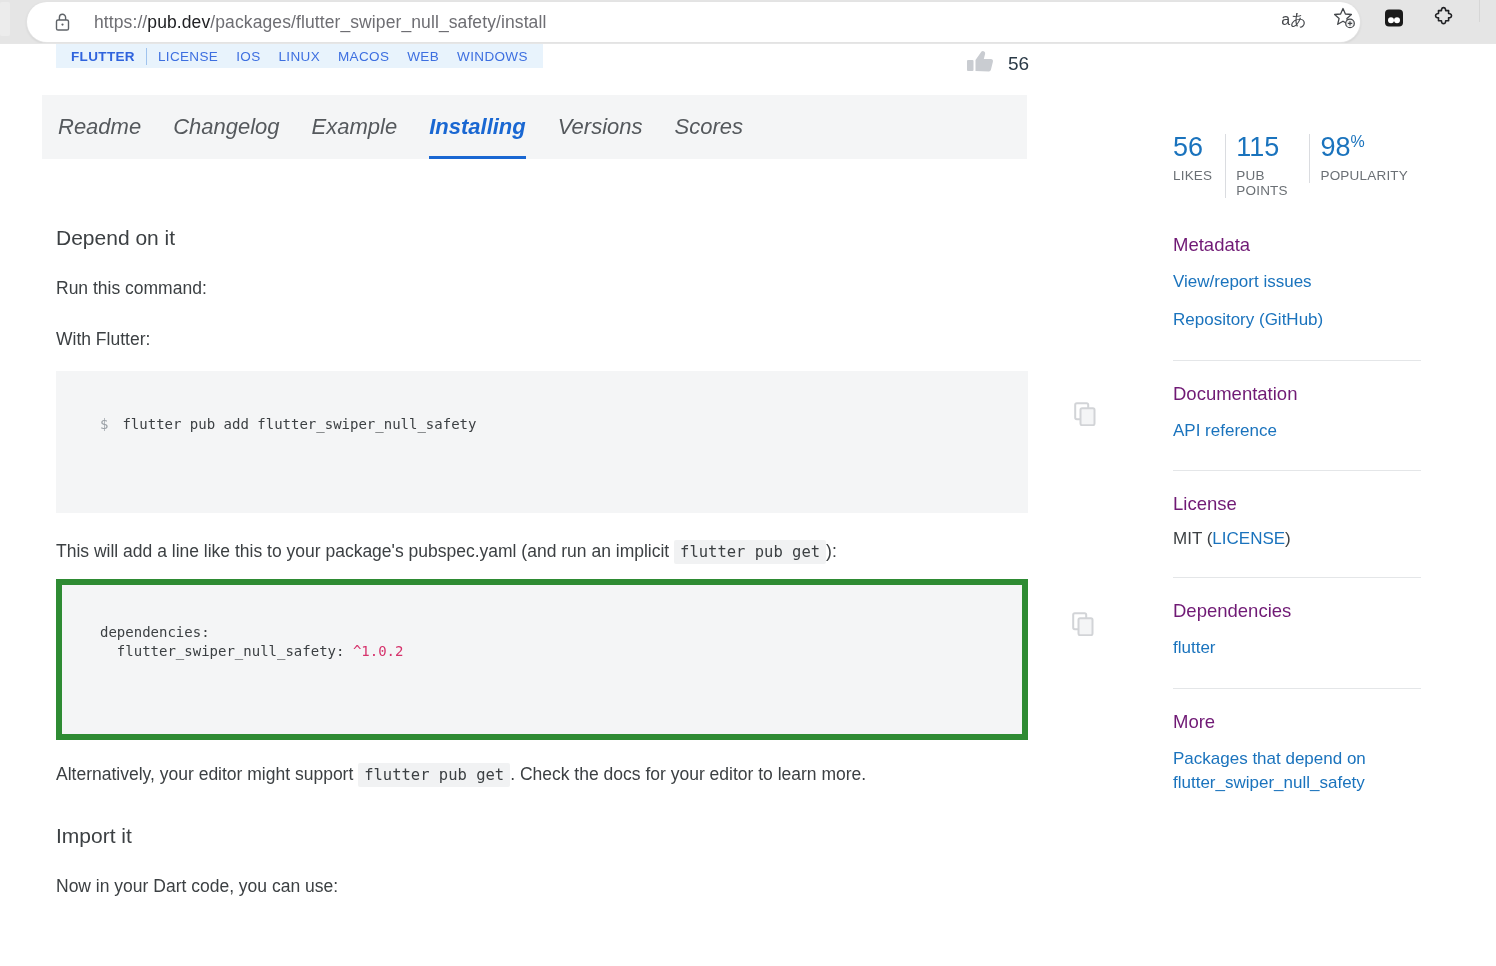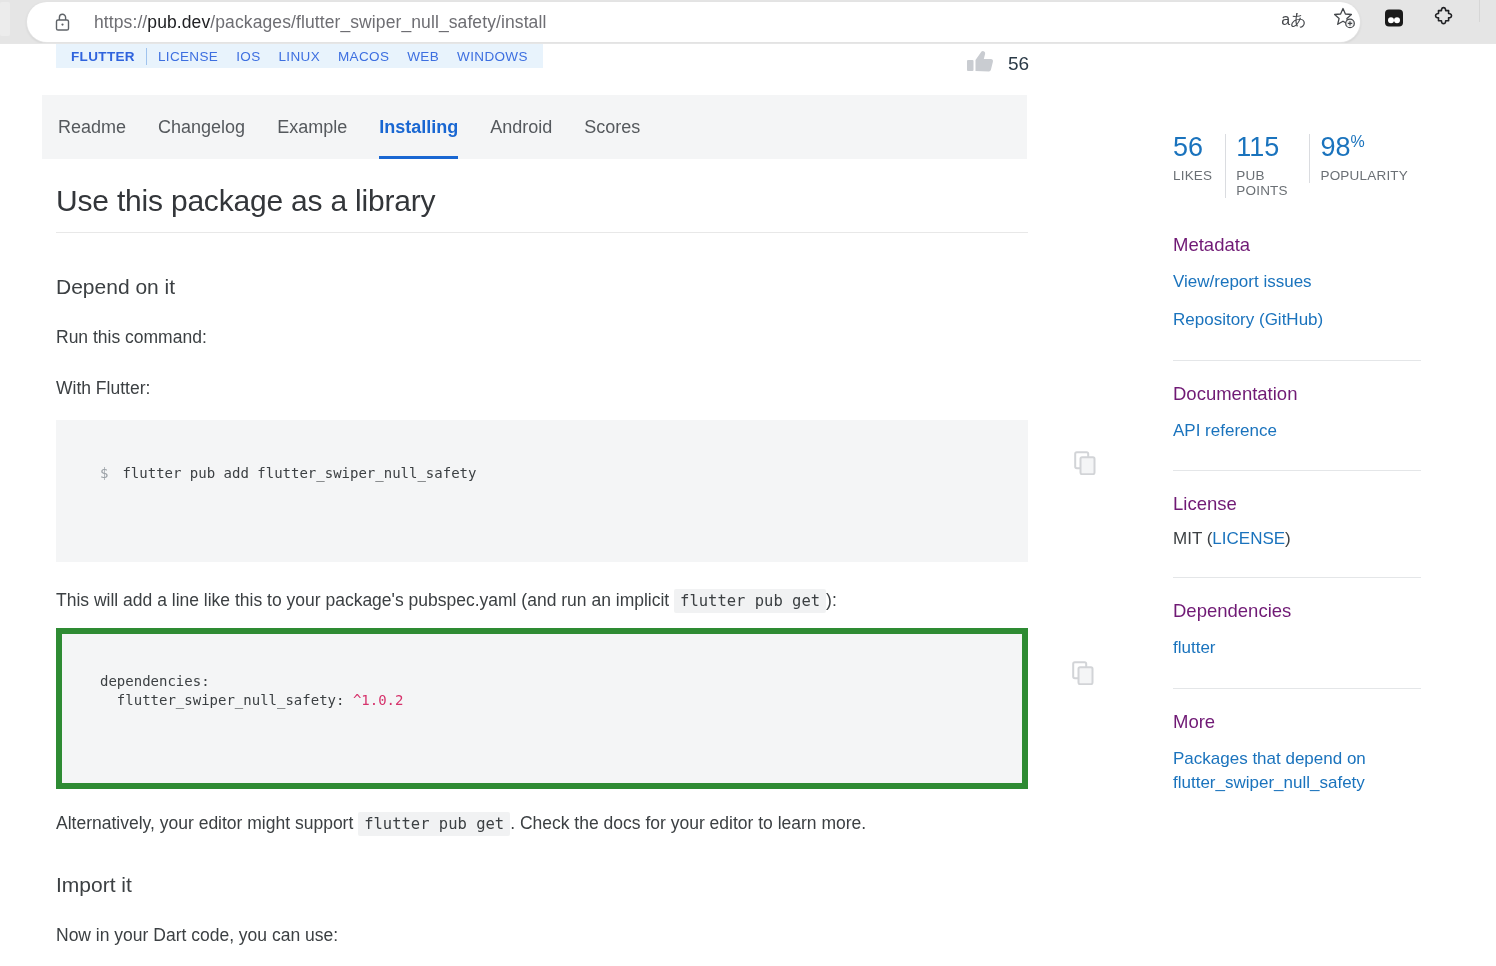--- a/index.html
+++ b/index.html
@@ -66,23 +66,23 @@
   .plat-chip.primary { font-weight: 700; color: #2f63dd; }
   .plat-div { width:1px; height:17px; background:#9fc3ee; margin: 0 2px; }
 
   
   #tabbar {
     position: absolute; left: 42px; top: 51px; width: 985px; height: 64px;
     background: #f4f5f6;
     display: flex; align-items: center;
   }
   .tab {
-    font-size: 18px; color: #55595d; margin-left: 16px; margin-right: 16px;
+    font-size: 22px; color: #55595d; margin-left: 16px; margin-right: 16px;
     padding: 0 0px; height: 64px; line-height: 64px;
-    position: relative; cursor: pointer; white-space: nowrap;
+    position: relative; cursor: pointer; white-space: nowrap; font-style: italic;
   }
   .tab:first-child { margin-left: 16px; }
   .tab.active { color: #1967d2; font-weight: 700; }
   .tab.active::after {
     content: ""; position: absolute; left: 0; right: 0; bottom: 0;
     height: 3px; background: #1967d2;
   }
 
   
   #likes-block {
@@ -210,27 +210,26 @@
       </svg>
     </span>
     <span id="likes-count">56</span>
   </div>
 
   <div id="tabbar">
     <div class="tab">Readme</div>
     <div class="tab">Changelog</div>
     <div class="tab">Example</div>
     <div class="tab active">Installing</div>
-    <div class="tab">Android</div>
+    <div class="tab">Versions</div>
     <div class="tab">Scores</div>
   </div>
 
   <div id="main">
 
-    <div id="page-title">Use this package as a library</div>
 
     <h2 class="sec">Depend on it</h2>
 
     <p class="body">Run this command:</p>
     <p class="body">With Flutter:</p>
 
     <div class="codebox-wrap">
       <div class="codebox"><span class="tok-prompt">$</span><span style="margin-left:14px">flutter pub add flutter_swiper_null_safety</span>
         <span class="copy-icon">
           <svg width="22" height="24" viewBox="0 0 22 24">

